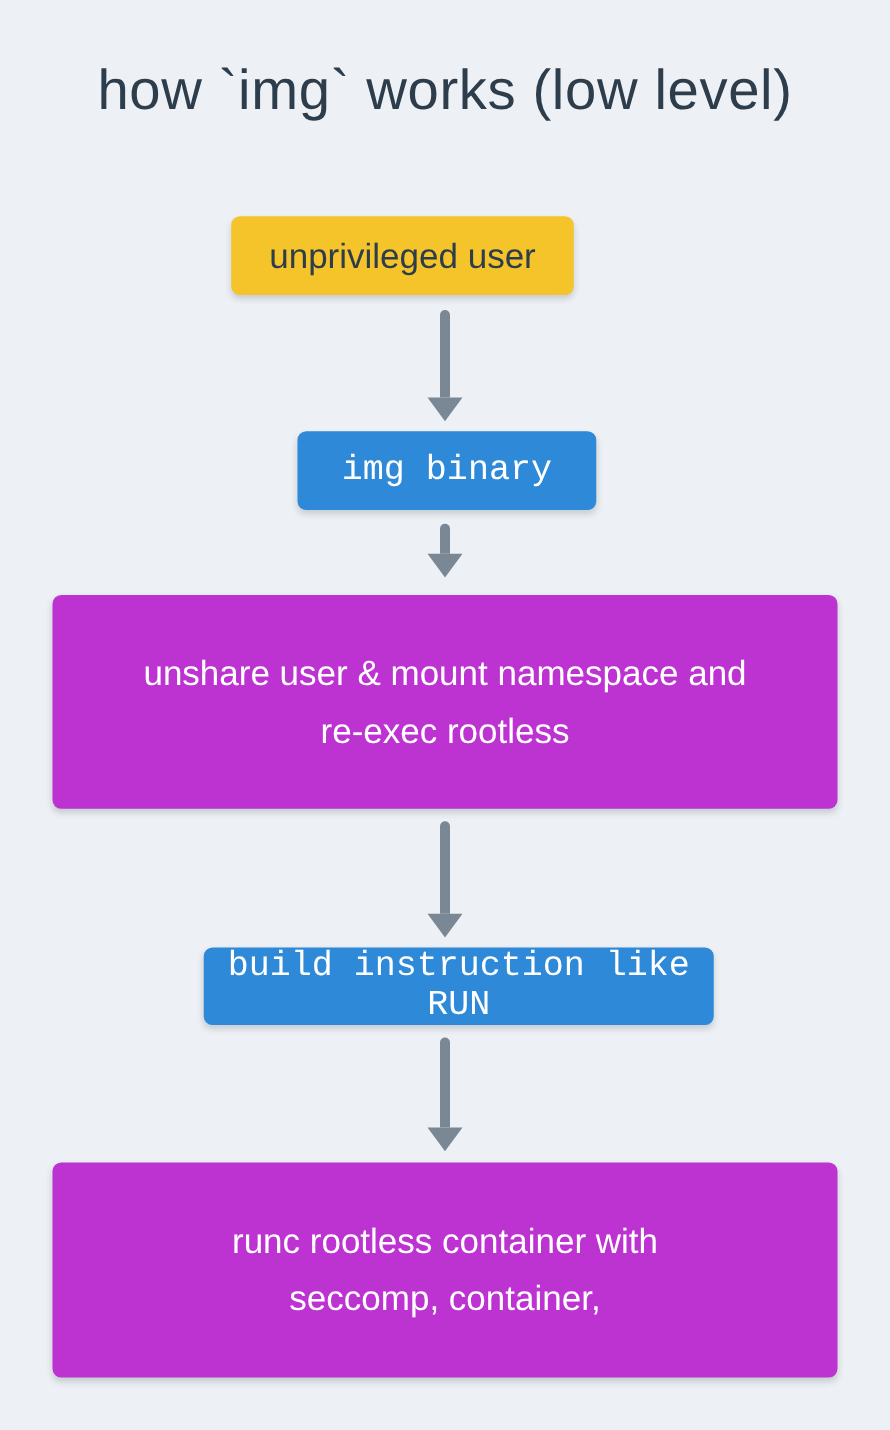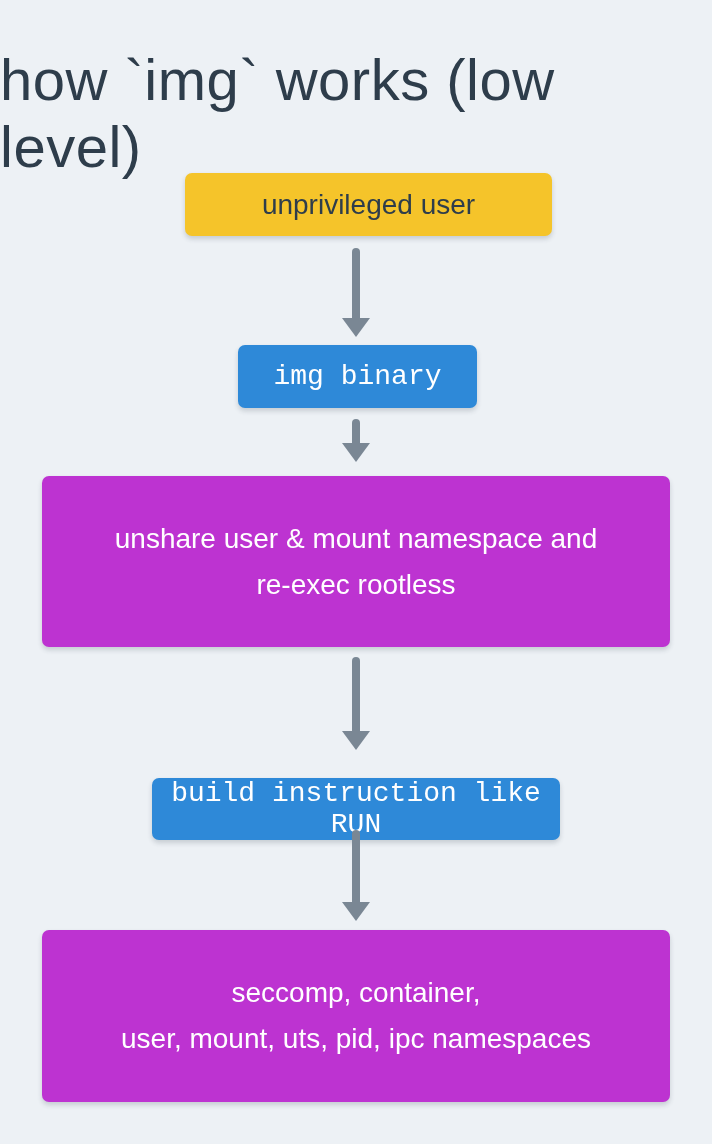--- a/index.html
+++ b/index.html
@@ -16,21 +16,22 @@
     height: 1144px;
     background: #edf1f5;
     overflow: hidden;
   }
 
   .title {
     position: absolute;
     top: 46px;
     left: 0;
     width: 712px;
-    font-size: 58px;
+    text-align: center;
+    font-size: 45px;
     font-weight: 500;
     letter-spacing: 0.5px;
     color: #2e3d4b;
   }
 
   .node {
     position: absolute;
     display: flex;
     flex-direction: column;
     align-items: center;
@@ -53,24 +54,24 @@
     color: #ffffff;
     font-family: Liberation Mono, monospace;
   }
 
   .node-magenta {
     background: #bd33d1;
     color: #ffffff;
     line-height: 46px;
   }
 
-  #node-unprivileged { left: 185px; top: 173px; width: 367px; height: 63px; }
+  #node-unprivileged { left: 185px; top: 173px; width: 274px; height: 63px; }
   #node-img-binary   { left: 238px; top: 345px; width: 239px; height: 63px; }
   #node-unshare      { left:  42px; top: 476px; width: 628px; height: 171px; }
-  #node-build        { left: 152px; top: 758px; width: 408px; height: 62px; margin-top: 20px; }
+  #node-build        { left: 163px; top: 758px; width: 408px; height: 62px; }
   #node-runc         { left:  42px; top: 930px; width: 628px; height: 172px; }
 
   .arrow {
     position: absolute;
     left: 356px;
     transform: translateX(-50%);
     display: flex;
     flex-direction: column;
     align-items: center;
   }
@@ -133,17 +134,17 @@
   <div class="node node-blue" id="node-build">
     <span class="line">build instruction like RUN</span>
   </div>
 
   <div class="arrow" id="arrow-4">
     <div class="stem"></div>
     <div class="head"></div>
   </div>
 
   <div class="node node-magenta" id="node-runc">
+    <span class="line">runc rootless container with</span>
     <span class="line">seccomp, container,</span>
-    <span class="line">user, mount, uts, pid, ipc namespaces</span>
   </div>
 
 </div>
 
 </body></html>

